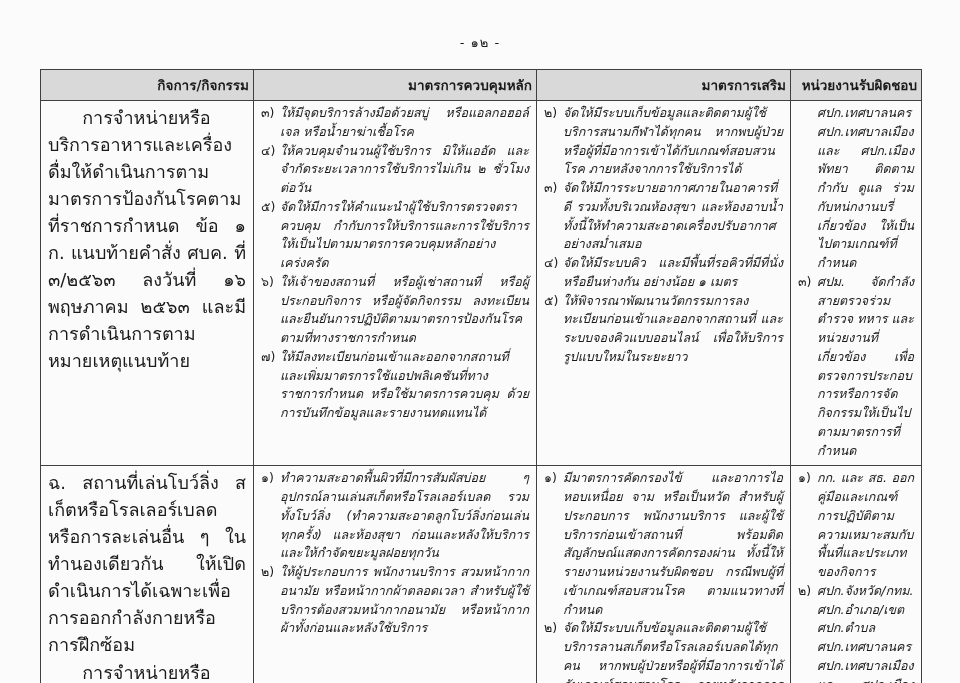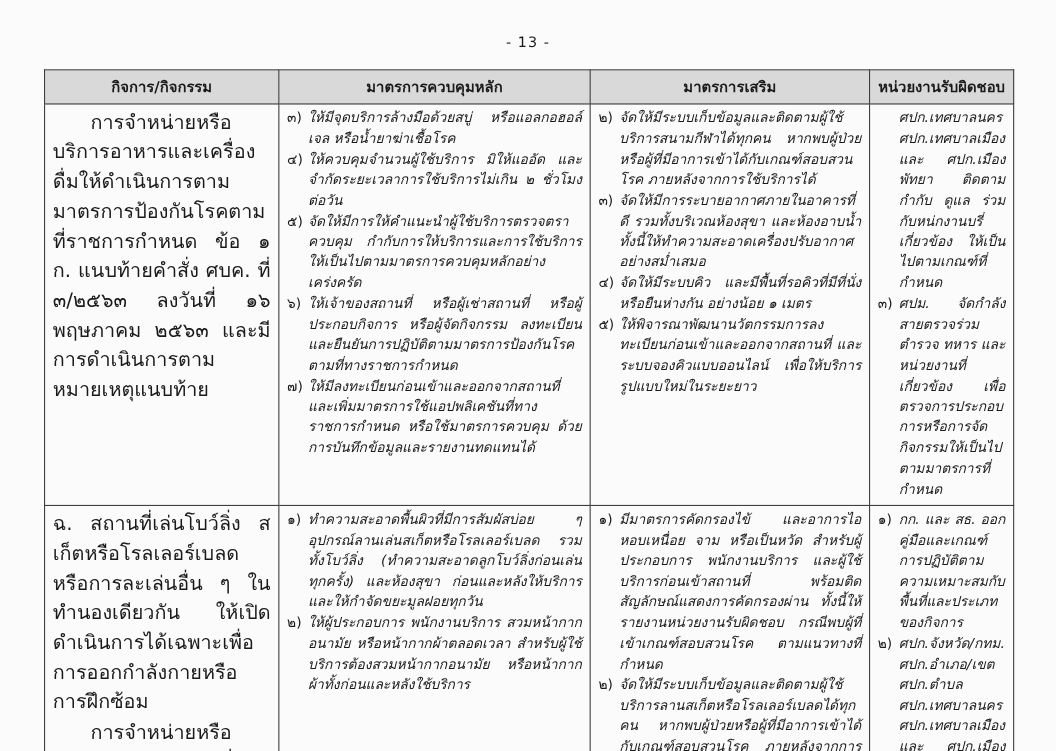--- a/index.html
+++ b/index.html
@@ -29,21 +29,21 @@
   table.measures col.c4{width:131px;}
   table.measures th, table.measures td{
     border:1.5px solid #3f3f3f;
     vertical-align:top;
     padding:3px 7px 5px 7px;
   }
   table.measures th{
     background:#d9d9d9;
     font-weight:bold;
     font-size:13.5px;
-    text-align:center;
+    text-align:right;
     height:26px;
     vertical-align:middle;
     padding:2px 4px;
   }
   tr.row-1 td{height:288px;}
   tr.row-2 td{height:206px;}
   .cell{font-size:12.5px;line-height:1.5;}
   .para{
     margin:0 0 1px 0;
     text-align:justify;
@@ -64,21 +64,21 @@
     font-style:italic;
   }
   .col-activity .cell{font-size:18px;}
   .col-responsible .cell{font-size:12.5px;}
 </style>
 </head>
 <body>
 
 <div class="page">
 
-  <div class="page-number">- 13 -</div>
+  <div class="page-number">- ๑๒ -</div>
 
   <table class="measures">
     <colgroup>
         <col class="c1">
         <col class="c2">
         <col class="c3">
         <col class="c4">
       </colgroup>
     <thead>
       <tr>

